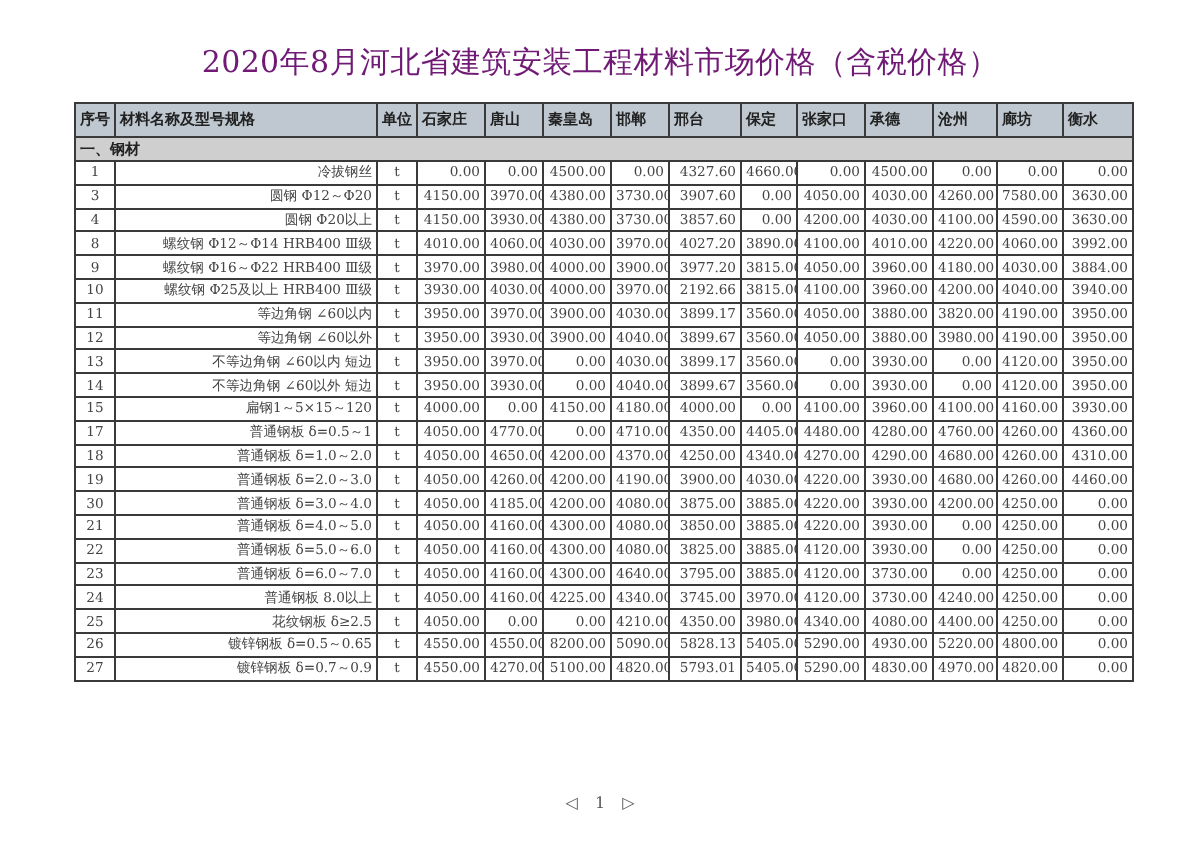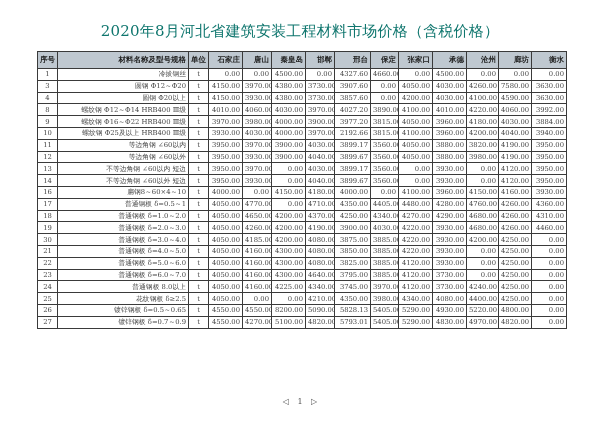--- a/index.html
+++ b/index.html
@@ -1,20 +1,20 @@
 <!DOCTYPE html>
 <html><head>
 <meta charset="utf-8">
 <style>
   html, body { margin:0; padding:0; background:#ffffff; }
   body { width:600px; height:424px; position:relative; overflow:hidden; font-family:"DejaVu Serif","Liberation Serif",serif; color:#222; }
-  .title { position:absolute; top:22px; left:0; width:600px; text-align:center; font-size:15px; letter-spacing:0.2px; color:#0f766e; }
+  .title { position:absolute; top:22px; left:0; width:600px; text-align:center; font-size:15px; letter-spacing:0.2px; color:#701a75; }
   table { position:absolute; left:37px; top:51px; border-collapse:collapse; table-layout:fixed; width:529px; }
   td, th { border:1px solid #3a3a3a; padding:0 2px; overflow:hidden; white-space:nowrap; }
-  thead th { background:#bfc8d0; height:16px; font-size:7.5px; font-weight:bold; text-align:right; color:#222; }
+  thead th { background:#bfc8d0; height:16px; font-size:7.5px; font-weight:bold; text-align:left; color:#222; }
   .section td { background:#cfcfcf; height:11px; font-size:7.5px; font-weight:bold; text-align:left; }
   tbody tr.row td { height:10.8px; font-size:6.8px; color:#444; }
   td.seq { text-align:center; }
   td.name { text-align:right; }
   td.unit { text-align:center; }
   td.num { text-align:right; }
   .pager { position:absolute; top:397px; left:0; width:600px; text-align:center; font-size:8px; color:#555; }
   .pager span { margin:0 3px; }
 </style>
 </head>
@@ -51,20 +51,23 @@
         <th>邢台</th>
         <th>保定</th>
         <th>张家口</th>
         <th>承德</th>
         <th>沧州</th>
         <th>廊坊</th>
         <th>衡水</th>
       </tr>
   </thead>
   <tbody id="tbody">
+    <tr class="section">
+      <td colspan="14">一、钢材</td>
+    </tr>
   <tr class="row">
         <td class="seq">1</td>
         <td class="name">冷拔钢丝</td>
         <td class="unit">t</td>
         <td class="num">0.00</td>
         <td class="num">0.00</td>
         <td class="num">4500.00</td>
         <td class="num">0.00</td>
         <td class="num">4327.60</td>
         <td class="num">4660.00</td>
@@ -212,32 +215,32 @@
         <td class="num">4040.00</td>
         <td class="num">3899.67</td>
         <td class="num">3560.00</td>
         <td class="num">0.00</td>
         <td class="num">3930.00</td>
         <td class="num">0.00</td>
         <td class="num">4120.00</td>
         <td class="num">3950.00</td>
       </tr>
       <tr class="row">
-        <td class="seq">16</td>
-        <td class="name">扁钢8～60×4～10</td>
+        <td class="seq">15</td>
+        <td class="name">扁钢1～5×15～120</td>
         <td class="unit">t</td>
         <td class="num">4000.00</td>
         <td class="num">0.00</td>
         <td class="num">4150.00</td>
         <td class="num">4180.00</td>
         <td class="num">4000.00</td>
         <td class="num">0.00</td>
         <td class="num">4100.00</td>
         <td class="num">3960.00</td>
-        <td class="num">4150.00</td>
+        <td class="num">4100.00</td>
         <td class="num">4160.00</td>
         <td class="num">3930.00</td>
       </tr>
       <tr class="row">
         <td class="seq">17</td>
         <td class="name">普通钢板  δ=0.5～1</td>
         <td class="unit">t</td>
         <td class="num">4050.00</td>
         <td class="num">4770.00</td>
         <td class="num">0.00</td>

